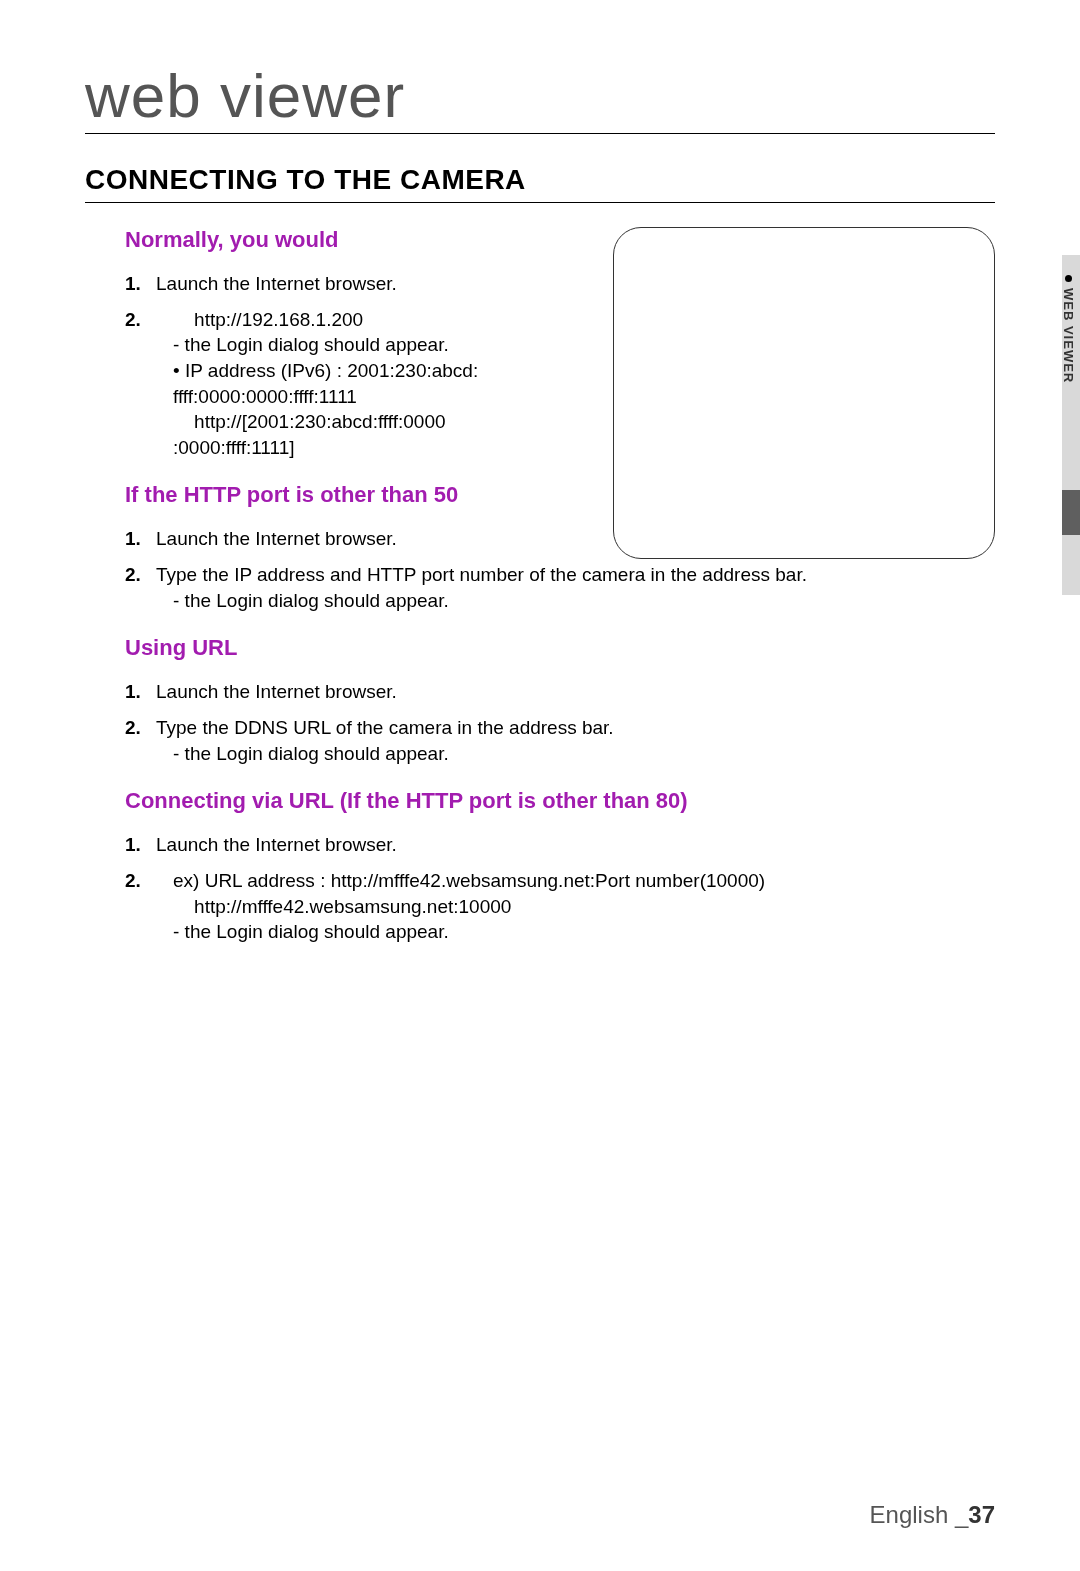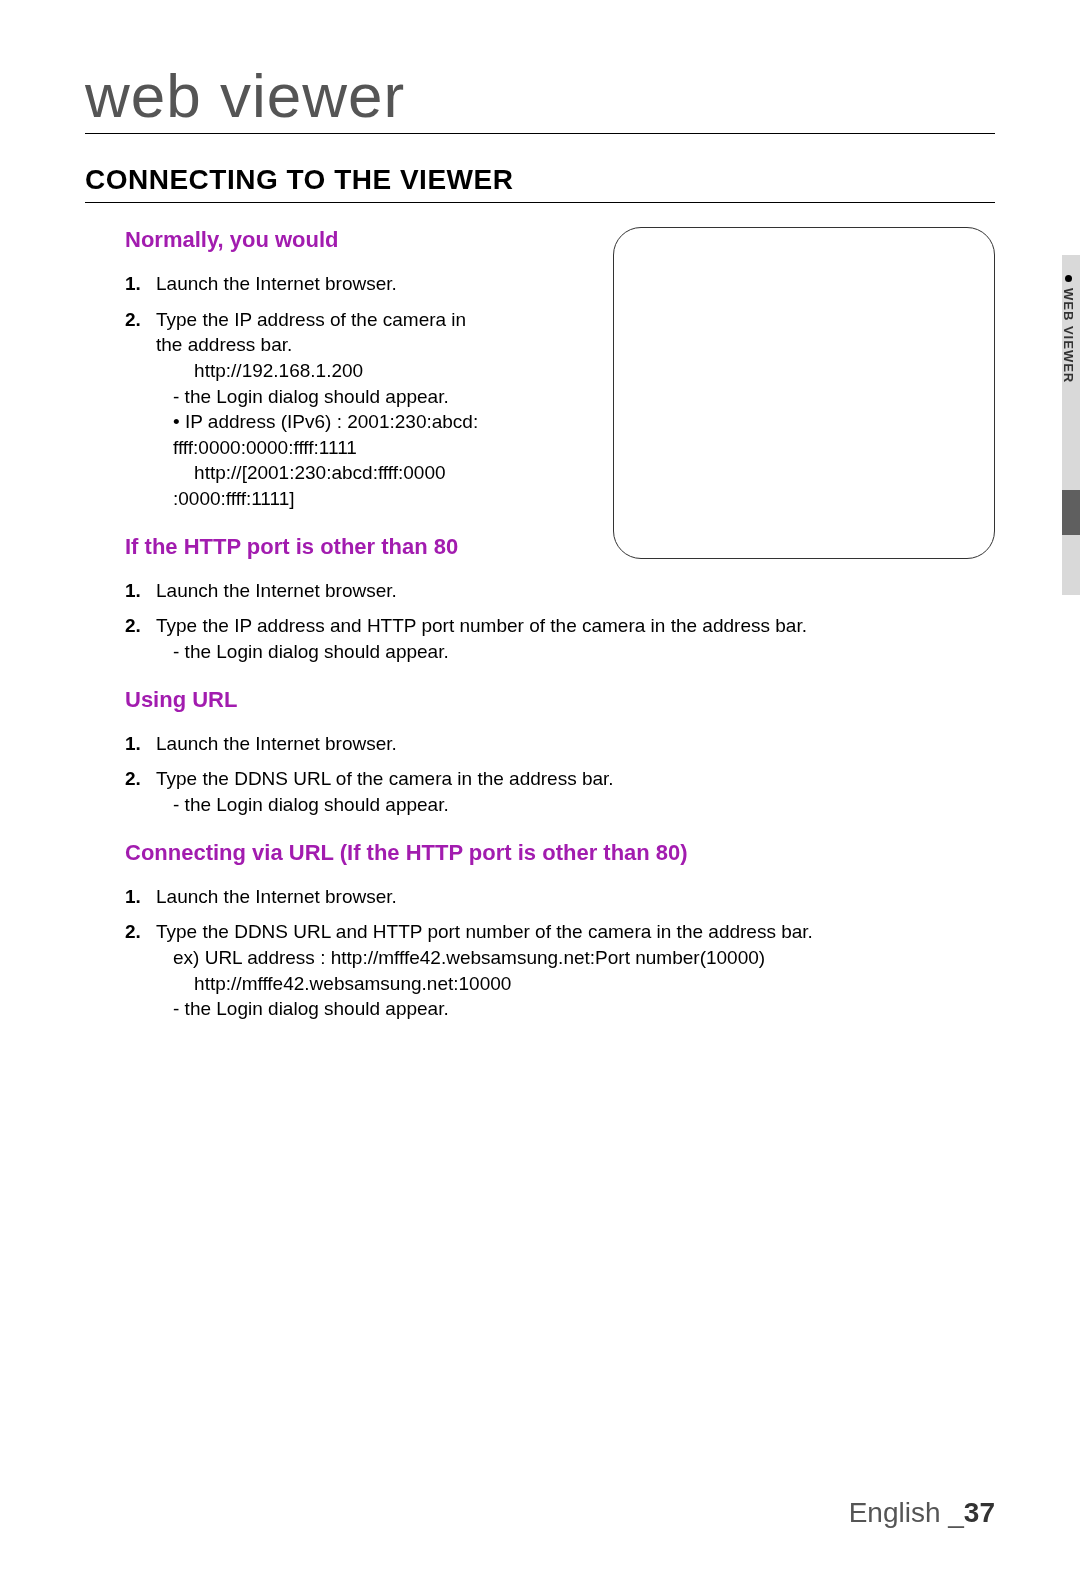--- a/index.html
+++ b/index.html
@@ -89,21 +89,21 @@
     width:7px;height:7px;border-radius:50%;background:#000;display:inline-block;
   }
   .tab-dark {
     position:absolute; right:0; top:235px; width:18px; height:45px; background:#5f5f5f;
   }
 
   .footer {
     position:absolute;
     bottom: 42px;
     right: 85px;
-    font-size: 28px;
+    font-size: 24px;
     color:#555;
     margin-left:11px;
   }
   .footer .pnum { font-weight:bold; color:#333; }
 </style>
 </head>
 <body>
 
 <div class="page">
 
@@ -111,45 +111,44 @@
     <div class="tab-grey"></div>
     <div class="tab-label-wrap">
       <span class="dot"></span>
       <span>WEB VIEWER</span>
     </div>
     <div class="tab-dark"></div>
   </div>
 
   <h1 class="chapter-title">web viewer</h1>
 
-  <h2 class="section-heading">CONNECTING TO THE VIEWER</h2>
+  <h2 class="section-heading">CONNECTING TO THE CAMERA</h2>
 
   <div class="content-wrap">
     <div class="figure-box"></div>
     <div id="sections-root">
         <div class="subheading">Normally, you would</div>
         <div class="list-block narrow">
           <div class="list-row">
             <div class="list-num">1.</div>
             <div class="list-body">
               <span class="indent-c">Launch the Internet browser.</span>
             </div>
           </div>
           <div class="list-row">
             <div class="list-num">2.</div>
             <div class="list-body">
-              <span class="indent-c">Type the IP address of the camera in the address bar.</span>
               <span class="indent-a">&nbsp;&nbsp;&nbsp;&nbsp;http://192.168.1.200</span>
               <span class="indent-a">- the Login dialog should appear.</span>
               <span class="indent-a">• IP address (IPv6) : 2001:230:abcd: ffff:0000:0000:ffff:1111</span>
               <span class="indent-a">&nbsp;&nbsp;&nbsp;&nbsp;http://[2001:230:abcd:ffff:0000 :0000:ffff:1111]</span>
             </div>
           </div>
         </div>
-        <div class="subheading">If the HTTP port is other than 80</div>
+        <div class="subheading">If the HTTP port is other than 50</div>
         <div class="list-block wide">
           <div class="list-row">
             <div class="list-num">1.</div>
             <div class="list-body">
               <span class="indent-c">Launch the Internet browser.</span>
             </div>
           </div>
           <div class="list-row">
             <div class="list-num">2.</div>
             <div class="list-body">
@@ -178,21 +177,20 @@
         <div class="list-block wide">
           <div class="list-row">
             <div class="list-num">1.</div>
             <div class="list-body">
               <span class="indent-c">Launch the Internet browser.</span>
             </div>
           </div>
           <div class="list-row">
             <div class="list-num">2.</div>
             <div class="list-body">
-              <span class="indent-c">Type the DDNS URL and HTTP port number of the camera in the address bar.</span>
               <span class="indent-a">ex) URL address : http://mfffe42.websamsung.net:Port number(10000)</span>
               <span class="indent-a">&nbsp;&nbsp;&nbsp;&nbsp;http://mfffe42.websamsung.net:10000</span>
               <span class="indent-a">- the Login dialog should appear.</span>
             </div>
           </div>
         </div>
       </div>
   </div>
 
   <div class="footer">

